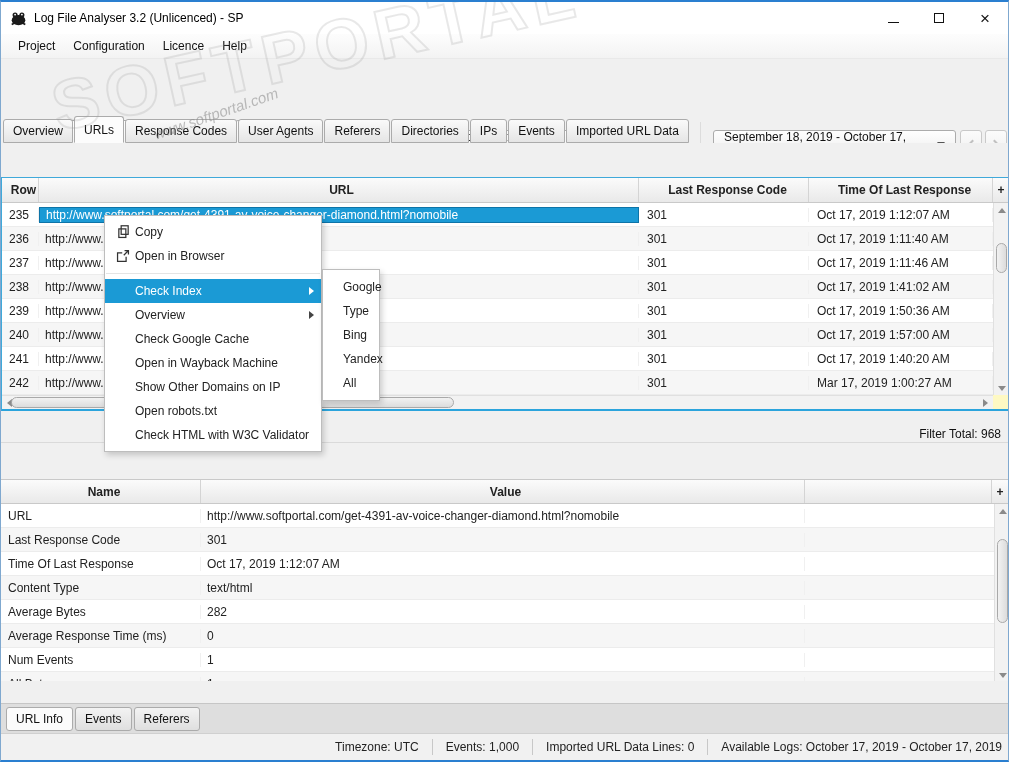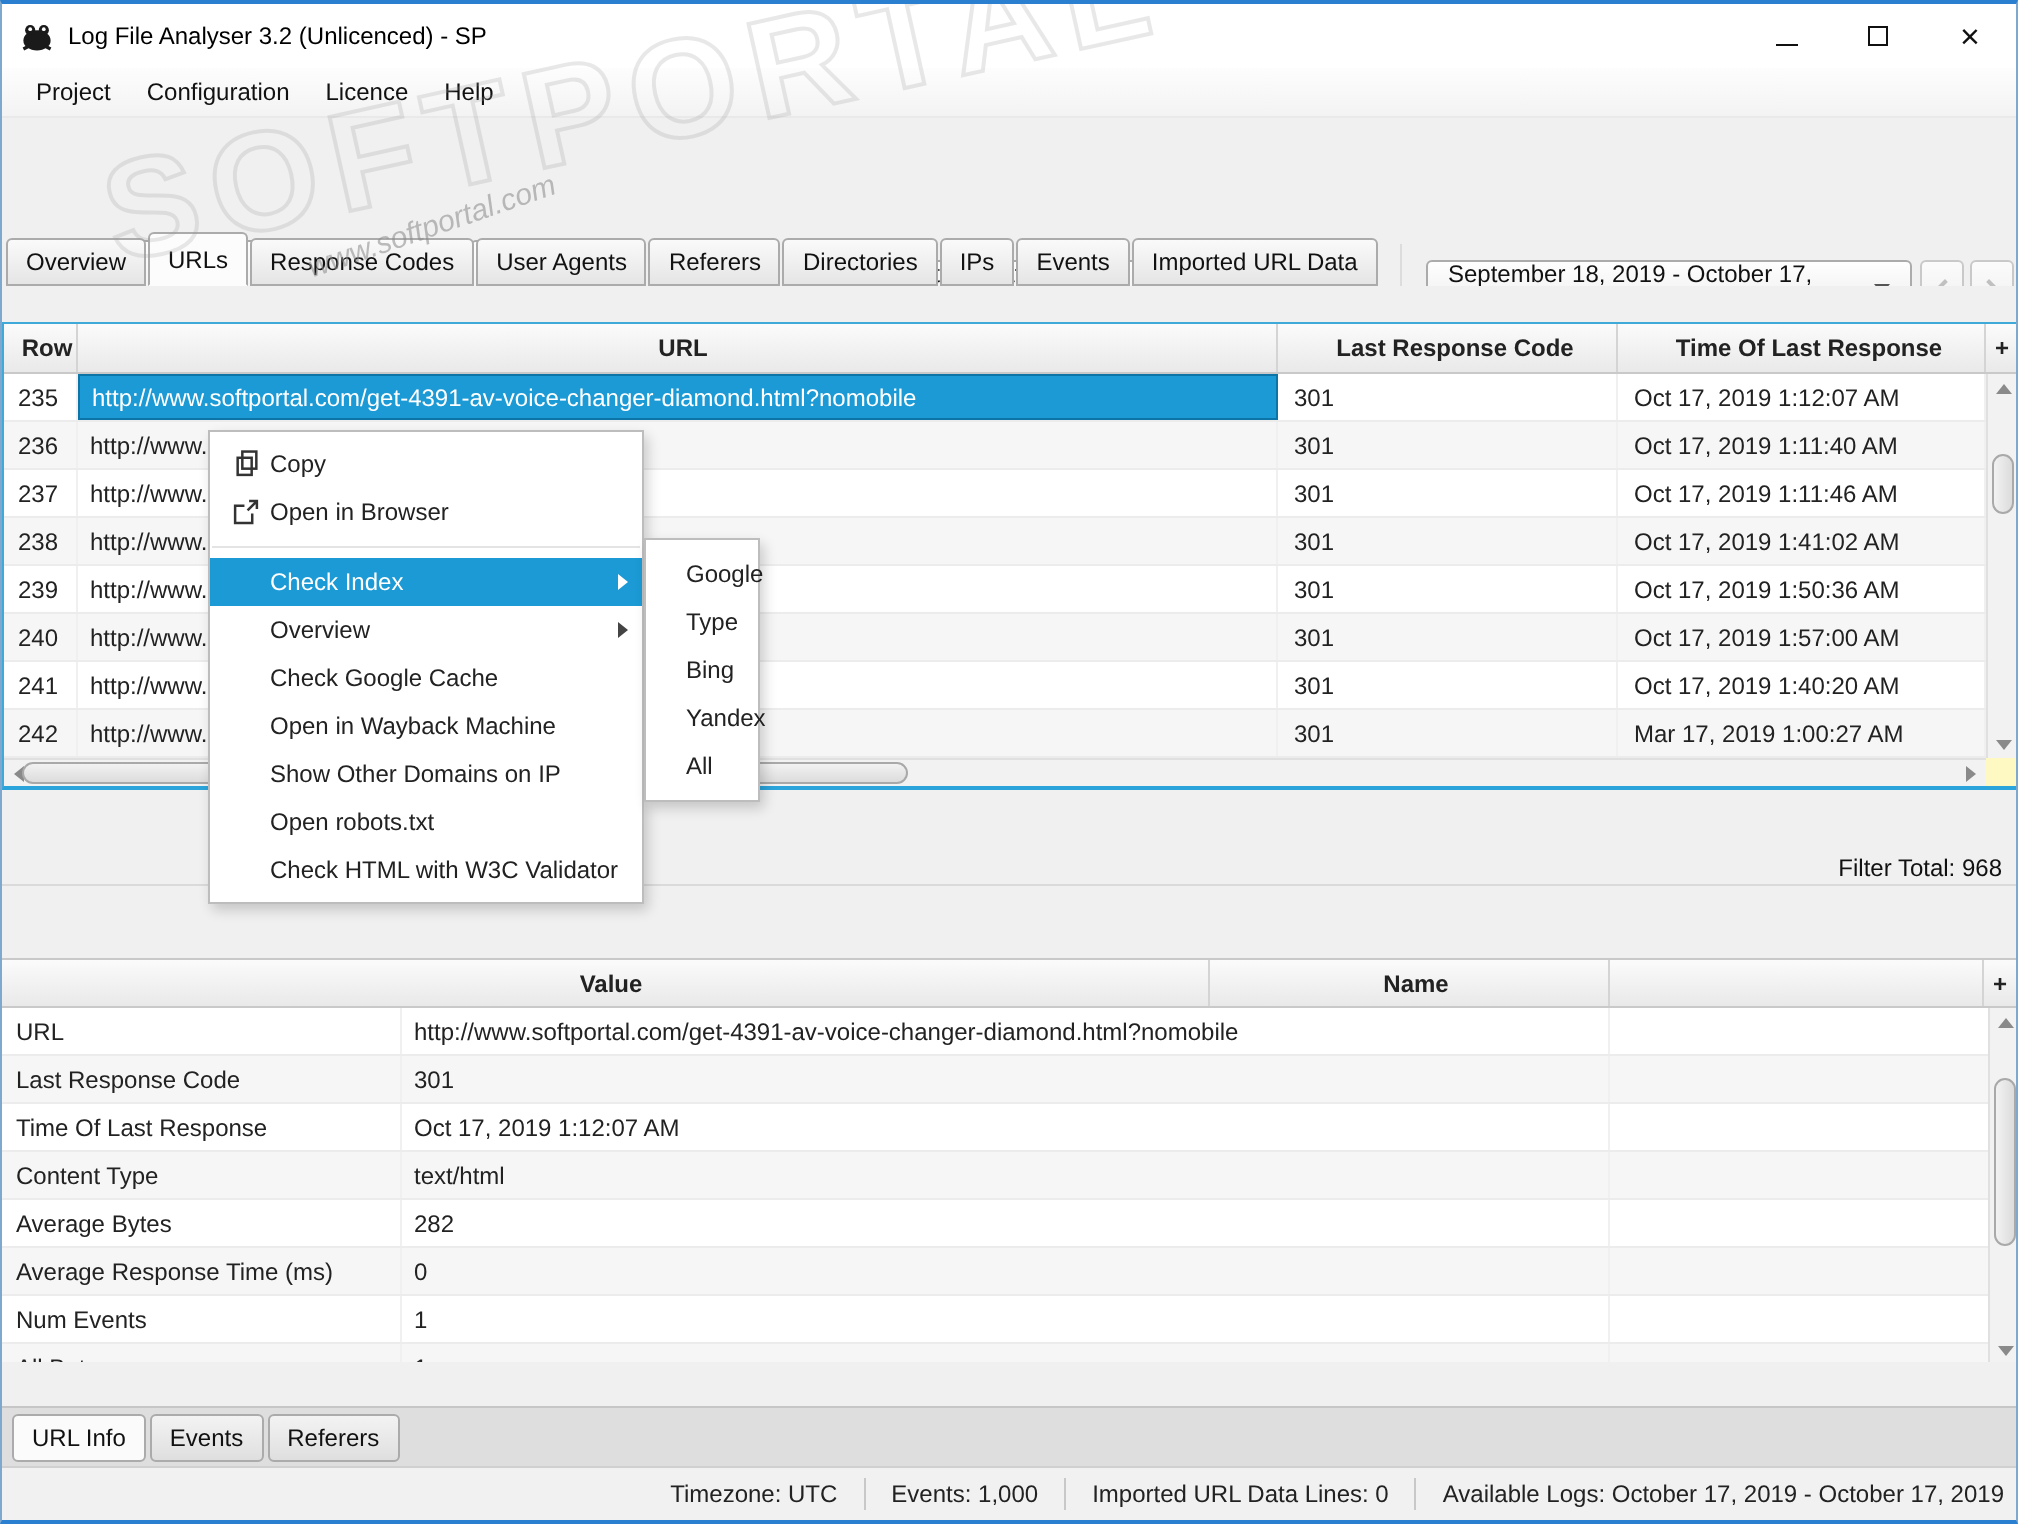--- a/index.html
+++ b/index.html
@@ -50,24 +50,24 @@
   .filter-sep { position:absolute; left:92px; top:147px; height:23px; width:1px; background:#dcdcdc; }
   .export-btn { position:absolute; height:26px; padding:0 10px; background:linear-gradient(#fefefe,#ececec); border:1px solid #ababab; border-radius:3px; display:flex; align-items:center; gap:6px; color:#111; }
   .eb-top { left:101px; top:145px; }
   .viewbtn { position:absolute; top:145px; width:26px; height:26px; border:1px solid #ababab; display:flex; align-items:center; justify-content:center; background:linear-gradient(#fefefe,#ececec); }
   .viewbtn.first { left:787px; border-radius:3px 0 0 3px; }
   .viewbtn.second { left:812px; border-radius:0 3px 3px 0; background:#d6d6d6; border-color:#8f8f8f; box-shadow:inset 0 1px 3px rgba(0,0,0,.25); }
   .search-box { position:absolute; left:845px; top:145px; width:157px; height:26px; border:1px solid #cfcfcf; border-radius:3px; background:#fff; padding:0 8px; font-family:"Liberation Sans",sans-serif; font-size:12px; color:#333; }
   .search-box::placeholder { color:#9a9a9a; }
 
   
-  .table1 { position:absolute; left:0; top:159px; width:1009px; height:234px; background:#fef9c3; border:1px solid #3fa9da; border-bottom:2px solid #2ba4dc; }
+  .table1 { position:absolute; left:0; top:175px; width:1009px; height:234px; background:#fef9c3; border:1px solid #3fa9da; border-bottom:2px solid #2ba4dc; }
   .thead { display:flex; height:25px; background:linear-gradient(#fbfbfb,#e9e9e9); border-bottom:1px solid #c9c9c9; font-weight:bold; color:#222; }
   .th { display:flex; align-items:center; justify-content:center; border-right:1px solid #d4d4d4; }
-  .trow { display:flex; height:24px; background:#fff; border-bottom:1px solid #ececec; color:#222; }
+  .trow { display:flex; height:24px; background:#fff; border-bottom:1px solid #ececec; color:#222;align-items:center; }
   .trow.alt { background:#f6f6f6; }
   .td { display:flex; align-items:center; border-right:1px solid #f0f0f0; white-space:nowrap; overflow:hidden; }
   .c0 { width:37px; padding-left:7px; }
   .c1 { width:600px; padding-left:6px; }
   .c2 { width:170px; padding-left:8px; }
   .c3 { width:184px; padding-left:8px; }
   .chd { width:16px; border-right:none; font-weight:bold; }
   .cell-selected { background:#1b9ad5; color:#fff; border:1px solid #0d74a8; }
 
   
@@ -352,22 +352,22 @@
   <div class="totalstrip">
     <span>Filter Total: 968</span>
   </div>
 
   <div class="panel2bar">
     
   </div>
 
   <div class="table2">
     <div class="t2head">
+      <div class="th n0">Name</div>
       <div class="th n1">Value</div>
-      <div class="th n0">Name</div>
       <div class="th n2"></div>
       <div class="th chd">+</div>
     </div>
     <div class="trow">
       <div class="td n0">URL</div>
       <div class="td n1">http://www.softportal.com/get-4391-av-voice-changer-diamond.html?nomobile</div>
     </div>
     <div class="trow alt">
       <div class="td n0">Last Response Code</div>
       <div class="td n1">301</div>

